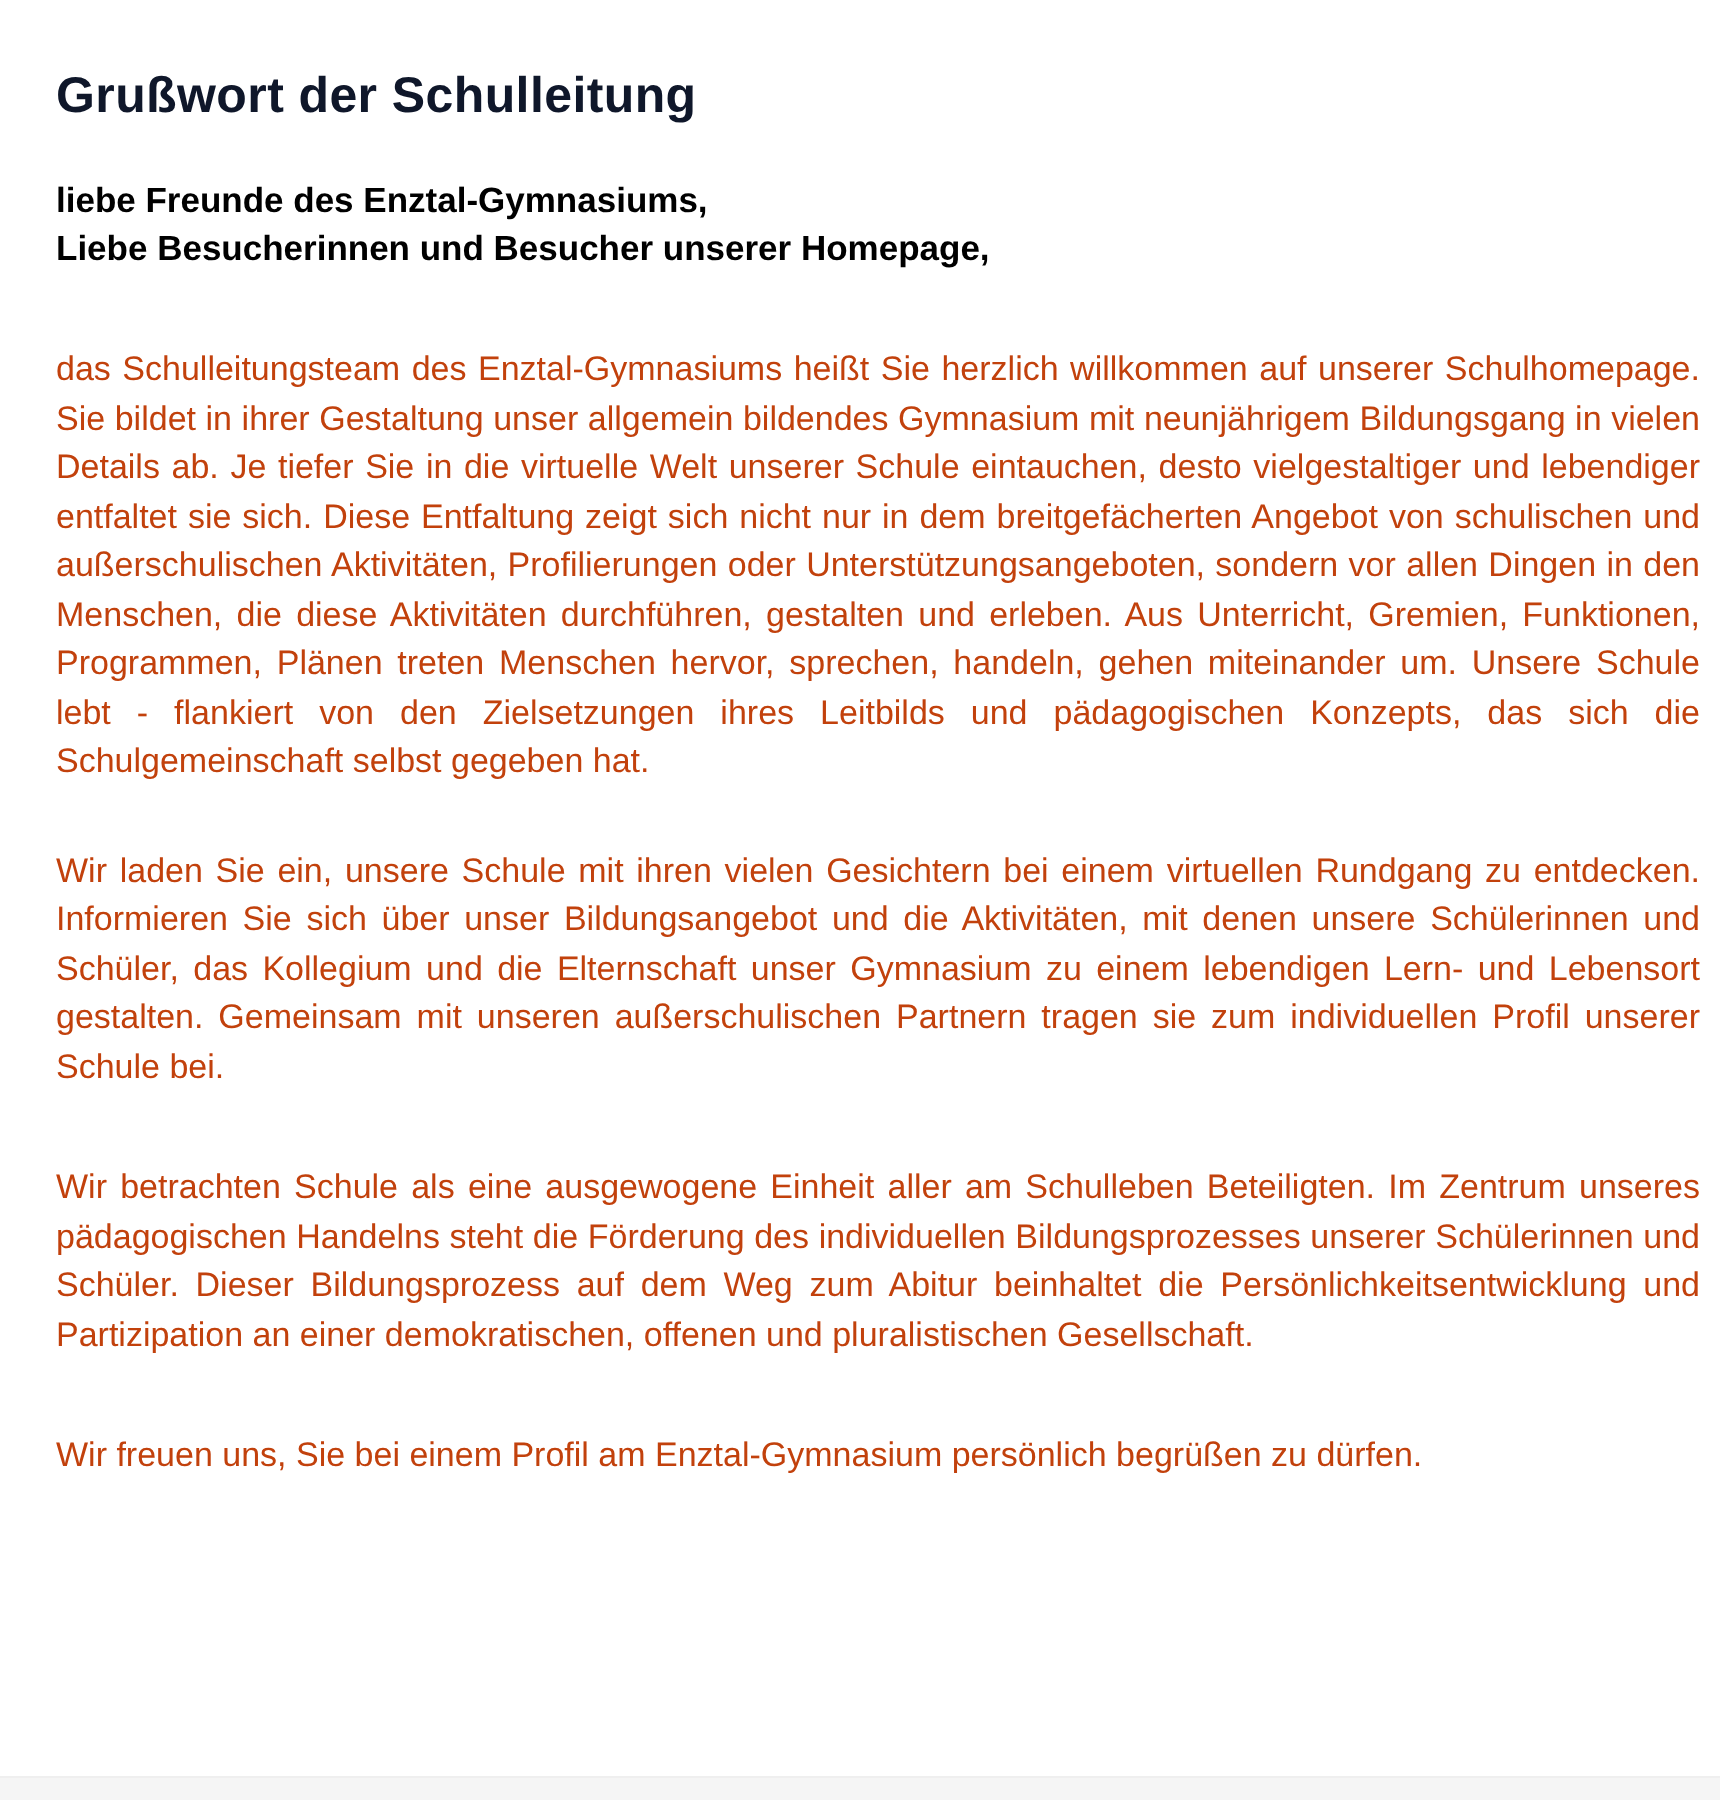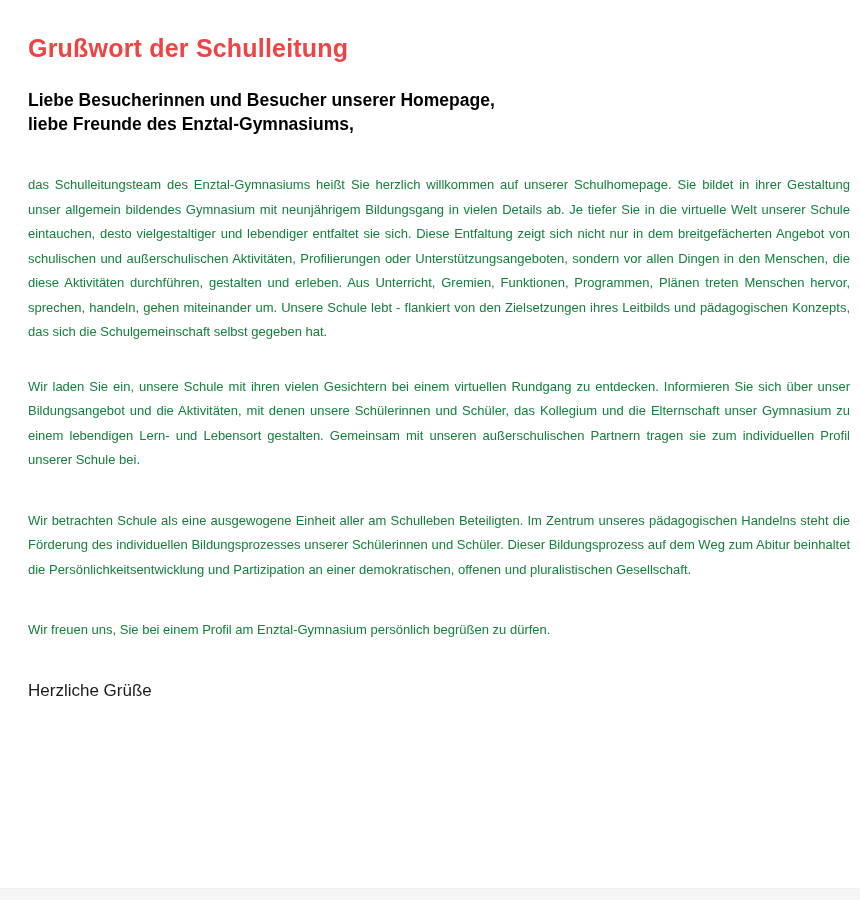--- a/index.html
+++ b/index.html
@@ -18,36 +18,36 @@
   .page {
     box-sizing: border-box;
     width: 860px;
     padding: 34px 10px 0 28px;
   }
   h1.page-title {
     margin: 0 0 26px 0;
     font-size: 25px;
     line-height: 29px;
     font-weight: bold;
-    color: #ef4444;
+    color: #0f172a;
     letter-spacing: 0.2px;
   }
   .salutation {
     margin: 0 0 37px 0;
     font-size: 17.5px;
     line-height: 23.5px;
     font-weight: bold;
     color: #000000;
   }
   .body-par {
     margin: 0 0 30px 0;
-    font-size: 13px;
+    font-size: 17px;
     line-height: 24.5px;
     text-align: justify;
-    color: #15803d;
+    color: #c2410c;
   }
   .body-par.gap-lg {
     margin-bottom: 36px;
   }
   .signature {
     margin: 0;
     font-size: 17px;
     line-height: 24.5px;
     color: #1b1b1b;
   }
@@ -63,31 +63,30 @@
   }
 </style>
 </head>
 <body>
 
 <div class="page">
 
   <h1 class="page-title">Grußwort der Schulleitung</h1>
 
   <div class="salutation">
+    <div>liebe Freunde des Enztal-Gymnasiums,</div>
     <div>Liebe Besucherinnen und Besucher unserer Homepage,</div>
-    <div>liebe Freunde des Enztal-Gymnasiums,</div>
   </div>
 
   <p class="body-par">das Schulleitungsteam des Enztal-Gymnasiums heißt Sie herzlich willkommen auf unserer Schulhomepage. Sie bildet in ihrer Gestaltung unser allgemein bildendes Gymnasium mit neunjährigem Bildungsgang in vielen Details ab. Je tiefer Sie in die virtuelle Welt unserer Schule eintauchen, desto vielgestaltiger und lebendiger entfaltet sie sich. Diese Entfaltung zeigt sich nicht nur in dem breitgefächerten Angebot von schulischen und außerschulischen Aktivitäten, Profilierungen oder Unterstützungsangeboten, sondern vor allen Dingen in den Menschen, die diese Aktivitäten durchführen, gestalten und erleben. Aus Unterricht, Gremien, Funktionen, Programmen, Plänen treten Menschen hervor, sprechen, handeln, gehen miteinander um. Unsere Schule lebt - flankiert von den Zielsetzungen ihres Leitbilds und pädagogischen Konzepts, das sich die Schulgemeinschaft selbst gegeben hat.</p>
 
   <p class="body-par gap-lg">Wir laden Sie ein, unsere Schule mit ihren vielen Gesichtern bei einem virtuellen Rundgang zu entdecken. Informieren Sie sich über unser Bildungsangebot und die Aktivitäten, mit denen unsere Schülerinnen und Schüler, das Kollegium und die Elternschaft unser Gymnasium zu einem lebendigen Lern- und Lebensort gestalten. Gemeinsam mit unseren außerschulischen Partnern tragen sie zum individuellen Profil unserer Schule bei.</p>
 
   <p class="body-par gap-lg">Wir betrachten Schule als eine ausgewogene Einheit aller am Schulleben Beteiligten. Im Zentrum unseres pädagogischen Handelns steht die Förderung des individuellen Bildungsprozesses unserer Schülerinnen und Schüler. Dieser Bildungsprozess auf dem Weg zum Abitur beinhaltet die Persönlichkeitsentwicklung und Partizipation an einer demokratischen, offenen und pluralistischen Gesellschaft.</p>
 
   <p class="body-par gap-lg">Wir freuen uns, Sie bei einem Profil am Enztal-Gymnasium persönlich begrüßen zu dürfen.</p>
 
   <div class="signature">
-    <div>Herzliche Grüße</div>
   </div>
 
 </div>
 
 <div class="footer-bar"></div>
 
 </body></html>

